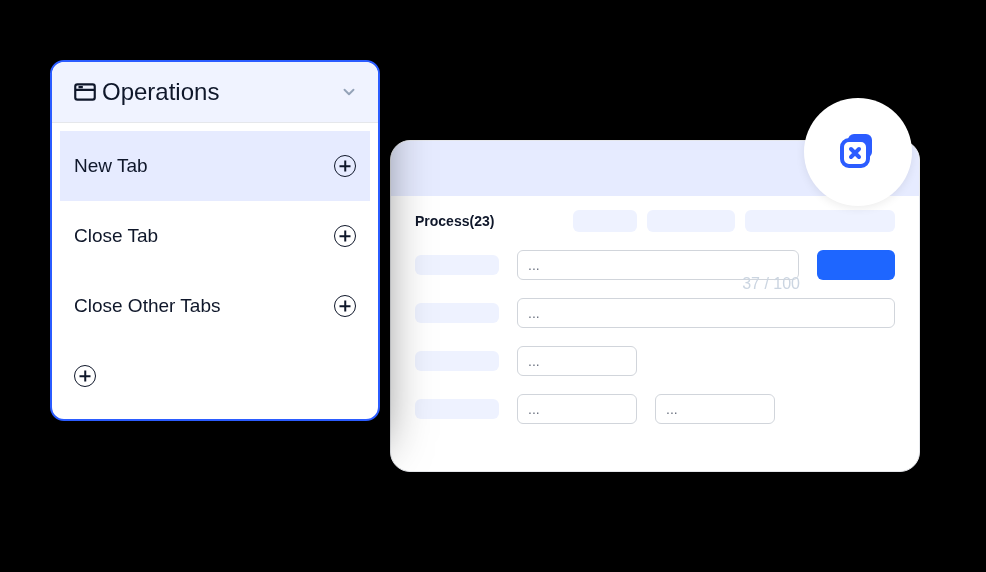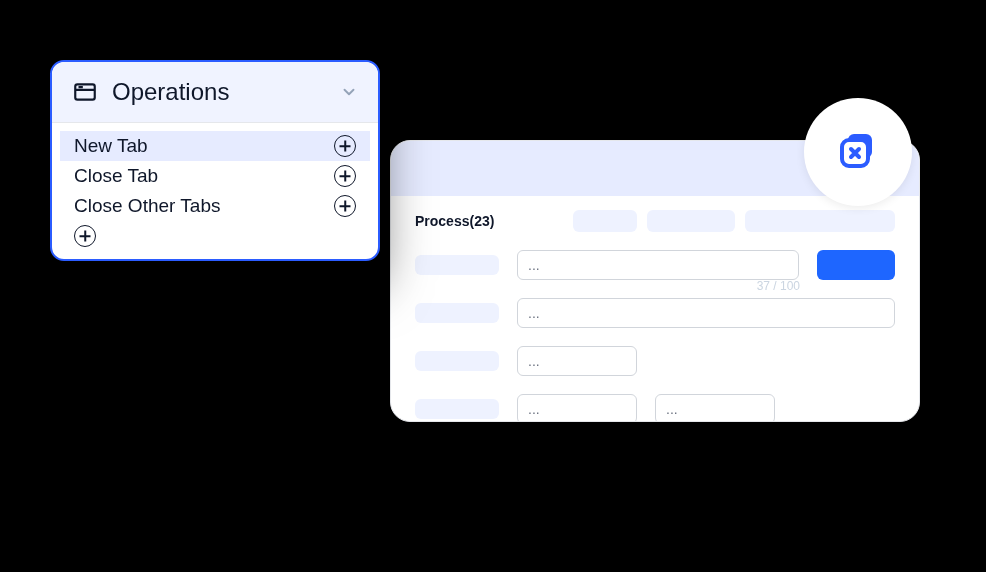--- a/index.html
+++ b/index.html
@@ -12,21 +12,21 @@
       overflow: hidden;
       border-radius: 24px;
     }
     
     
     .back-panel {
       position: absolute;
       left: 390px;
       top: 140px;
       width: 530px;
-      height: 282px;
+      height: 332px;
       background: #fff;
       border-radius: 20px;
       border: 1px solid #e5e7eb;
       overflow: hidden;
     }
     .back-panel-header {
       height: 55px;
       background: #e6ebff;
     }
     .back-panel-body {
@@ -76,21 +76,21 @@
       color: #6b7280;
       display: flex;
       align-items: center;
       position: relative;
     }
     .input-ph.small { max-width: 120px; }
     .counter {
       position: absolute;
       right: -2px;
       bottom: -14px;
-      font-size: 12px;
+      font-size: 16px;
       color: #cbd5e1;
     }
     .blue-btn {
       width: 78px;
       height: 30px;
       background: #1e66ff;
       border-radius: 6px;
       flex-shrink: 0;
     }
     
@@ -117,21 +117,21 @@
       top: 60px;
       width: 330px;
       background: #fff;
       border: 2px solid #2b5cff;
       border-radius: 14px;
       box-shadow: 0 25px 50px rgba(0,0,0,0.55);
     }
     .dd-header {
       display: flex;
       align-items: center;
-      gap: 14px;
+      gap: 4px;
       padding: 16px 20px;
       background: #f0f3ff;
       border-radius: 13px 13px 0 0;
       border-bottom: 1px solid #e5e7eb;
     }
     .dd-header-icon svg { width: 26px; height: 26px; display: block; }
     .dd-title {
       font-size: 24px;
       font-weight: 500;
       color: #0f172a;
@@ -139,21 +139,21 @@
     }
     .chevron svg { width: 18px; height: 18px; display: block; }
     
     .dd-list {
       padding: 8px;
     }
     .dd-item {
       display: flex;
       align-items: center;
       justify-content: space-between;
-      padding: 4px 14px;
+      padding: 24px 14px;
       font-size: 19px;
       color: #0f172a;
       border-radius: 0;
       cursor: pointer;
     }
     .dd-item.active {
       background: #e6ebff;
     }
     .plus-icon {
       width: 22px;

